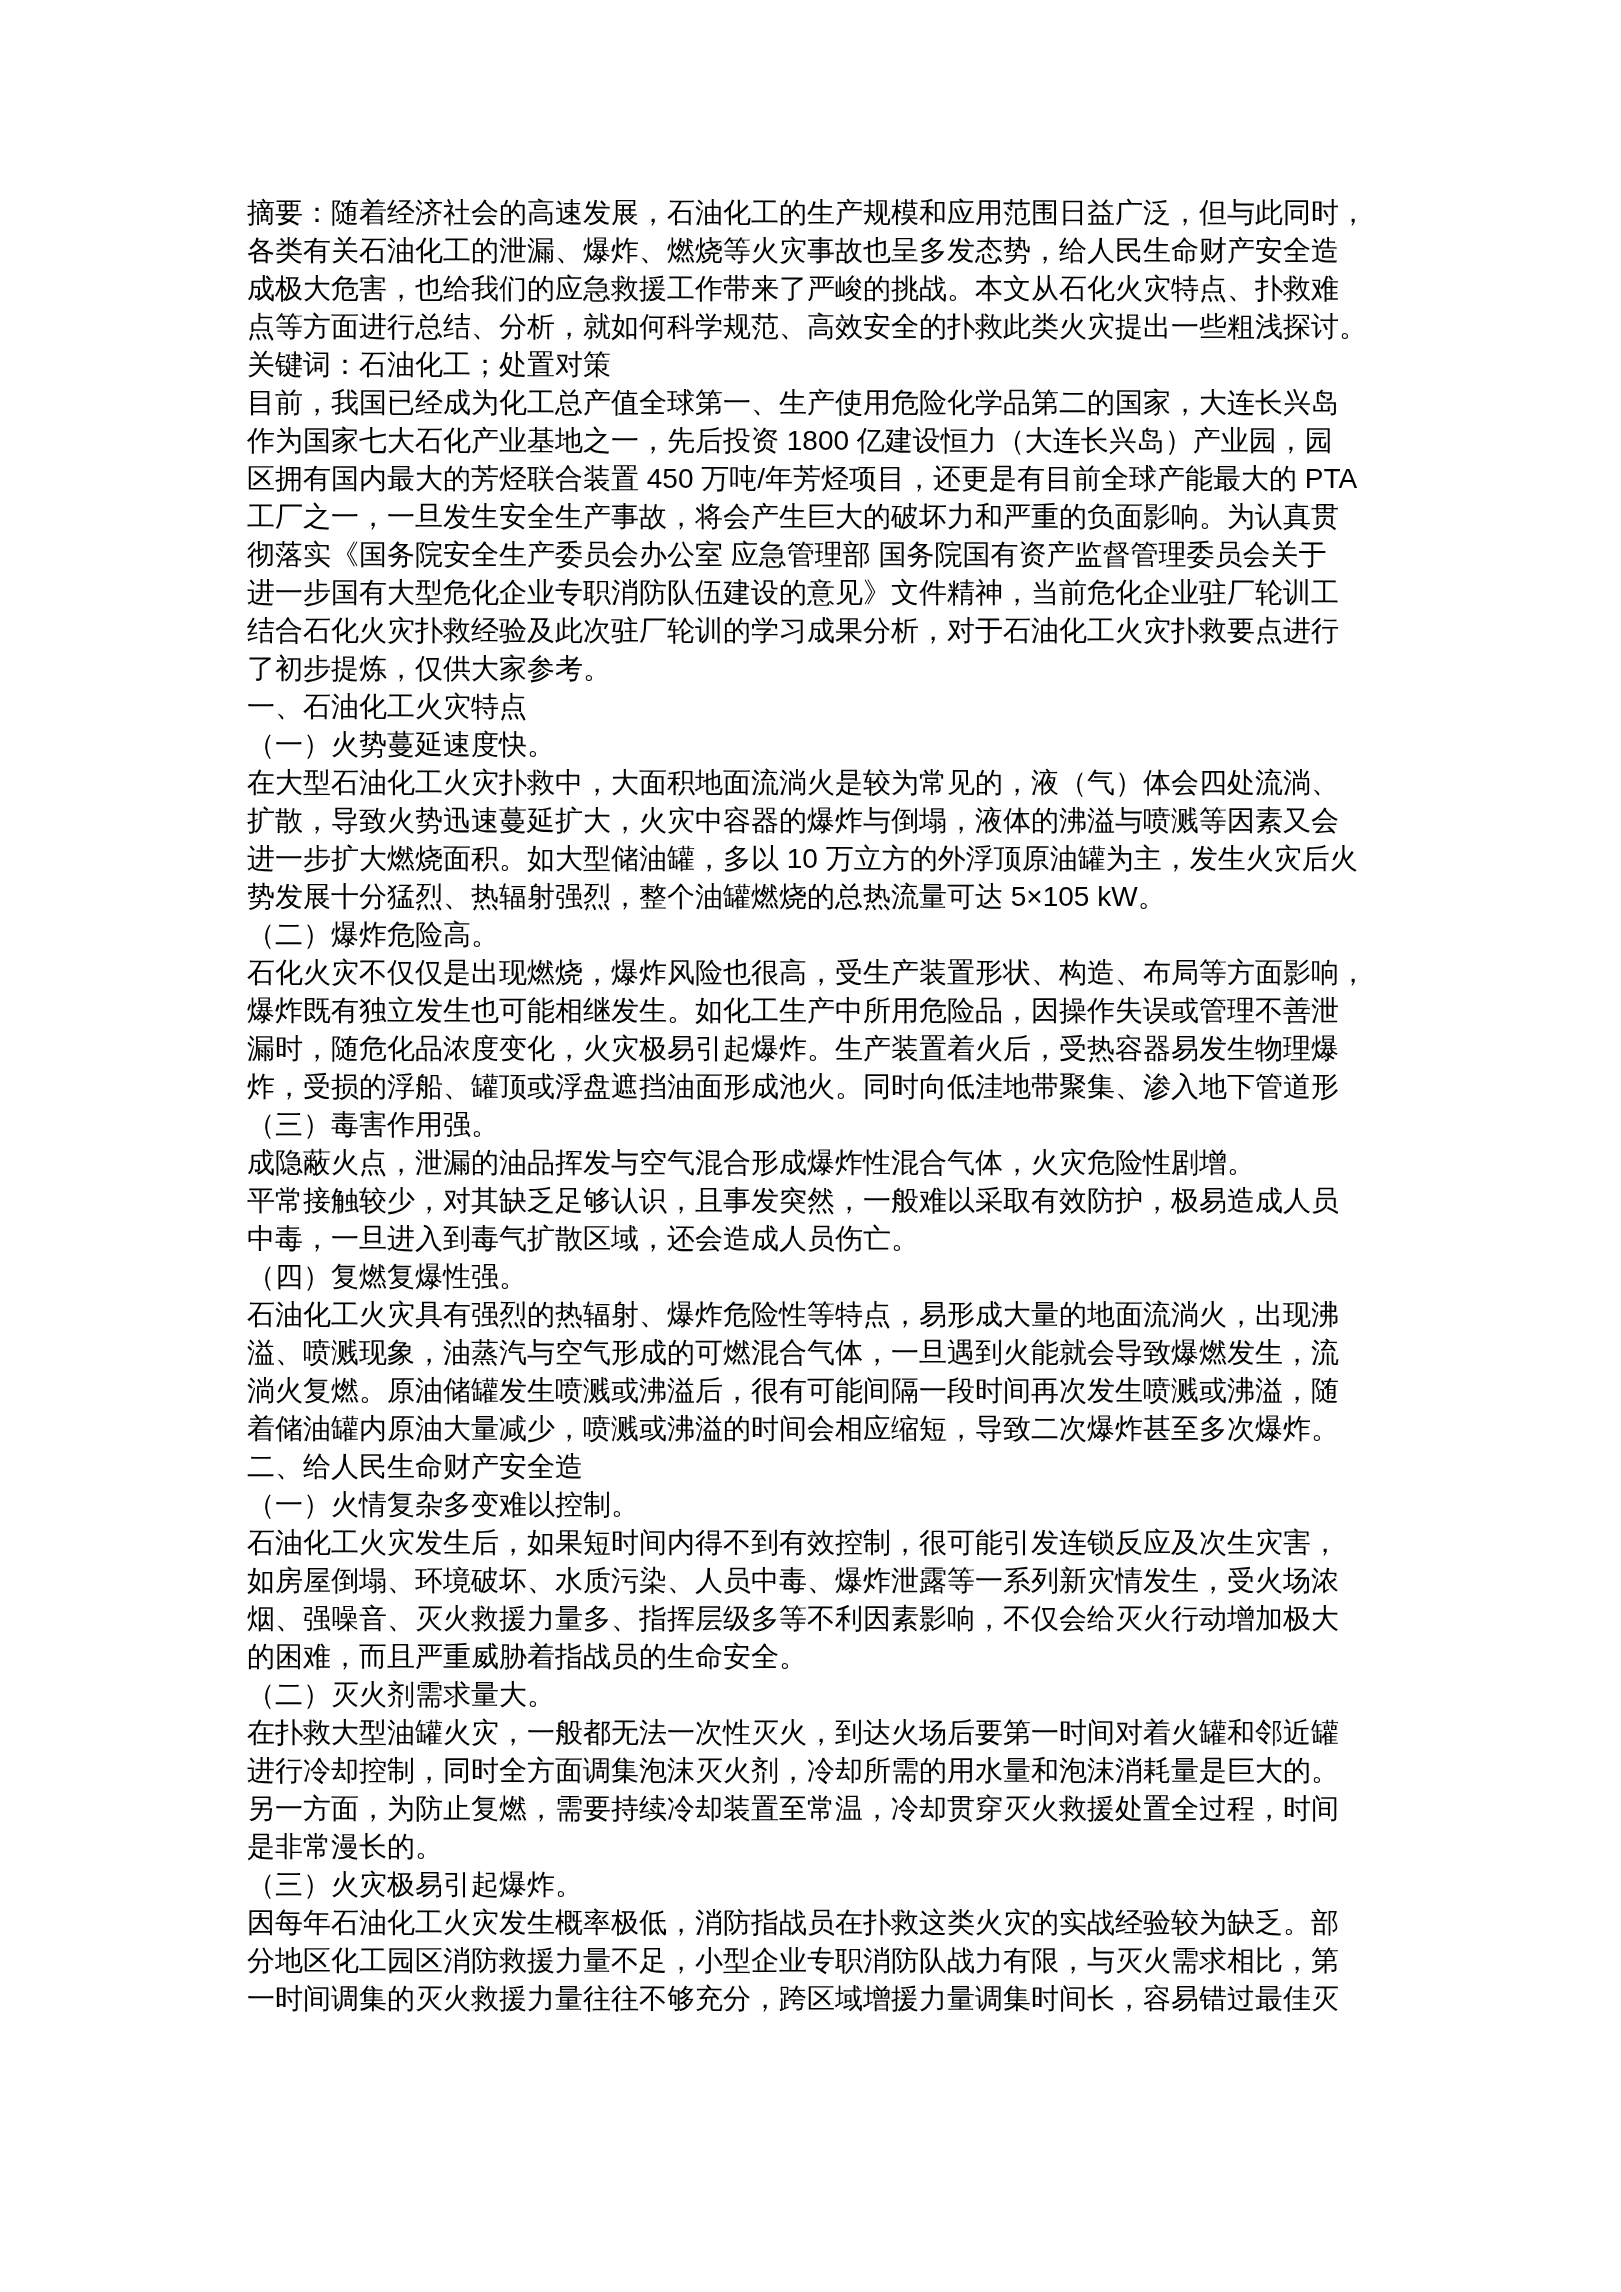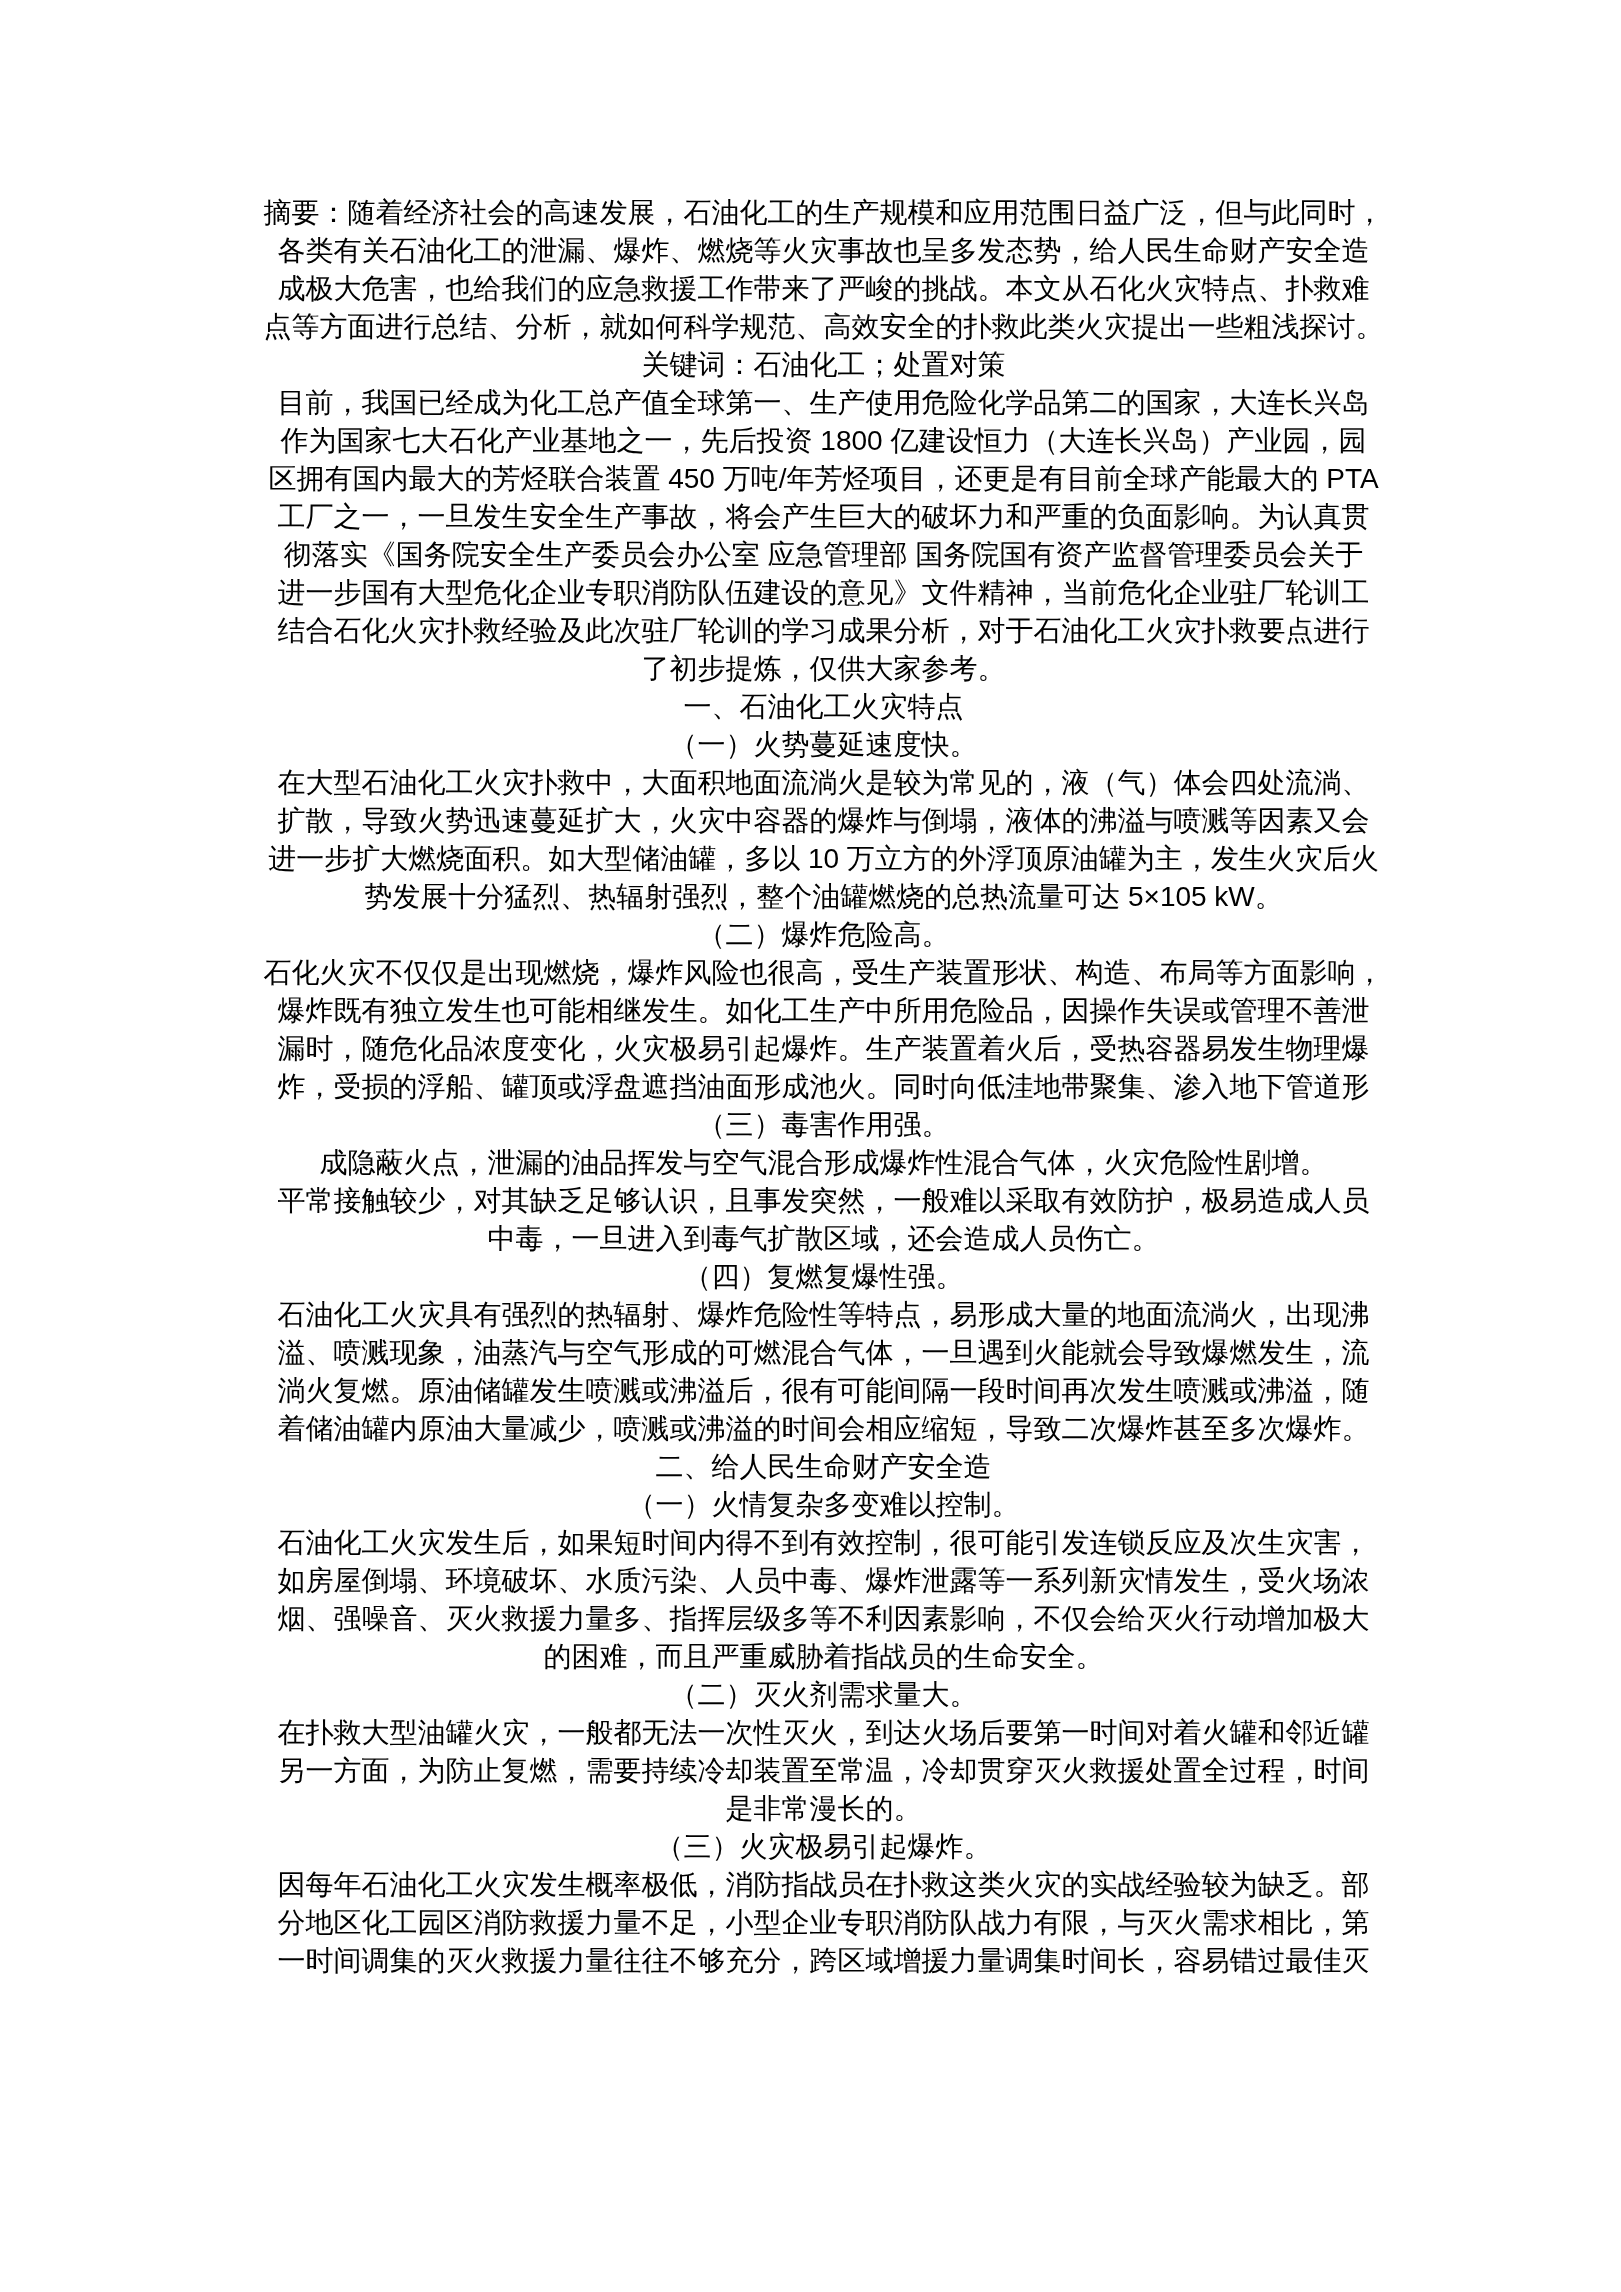--- a/index.html
+++ b/index.html
@@ -9,24 +9,23 @@
   }
   .page {
     position: relative;
     width: 1621px;
     height: 2293px;
     background: #ffffff;
     overflow: hidden;
   }
   .text-block {
     position: absolute;
-    left: 257px;
+    left: 247px;
     top: 194px;
     width: 1133px;
-    text-align: center;
   }
   .line {
     font-family: "Liberation Sans", sans-serif;
     font-size: 28px;
     line-height: 38px;
     height: 38px;
     white-space: nowrap;
     color: #000000;
     font-weight: 400;
   }
@@ -70,20 +69,21 @@
       <div class="line">淌火复燃。原油储罐发生喷溅或沸溢后，很有可能间隔一段时间再次发生喷溅或沸溢，随</div>
       <div class="line">着储油罐内原油大量减少，喷溅或沸溢的时间会相应缩短，导致二次爆炸甚至多次爆炸。</div>
       <div class="line">二、给人民生命财产安全造</div>
       <div class="line">（一）火情复杂多变难以控制。</div>
       <div class="line">石油化工火灾发生后，如果短时间内得不到有效控制，很可能引发连锁反应及次生灾害，</div>
       <div class="line">如房屋倒塌、环境破坏、水质污染、人员中毒、爆炸泄露等一系列新灾情发生，受火场浓</div>
       <div class="line">烟、强噪音、灭火救援力量多、指挥层级多等不利因素影响，不仅会给灭火行动增加极大</div>
       <div class="line">的困难，而且严重威胁着指战员的生命安全。</div>
       <div class="line">（二）灭火剂需求量大。</div>
       <div class="line">在扑救大型油罐火灾，一般都无法一次性灭火，到达火场后要第一时间对着火罐和邻近罐</div>
+      <div class="line">进行冷却控制，同时全方面调集泡沫灭火剂，冷却所需的用水量和泡沫消耗量是巨大的。</div>
       <div class="line">另一方面，为防止复燃，需要持续冷却装置至常温，冷却贯穿灭火救援处置全过程，时间</div>
       <div class="line">是非常漫长的。</div>
       <div class="line">（三）火灾极易引起爆炸。</div>
       <div class="line">因每年石油化工火灾发生概率极低，消防指战员在扑救这类火灾的实战经验较为缺乏。部</div>
       <div class="line">分地区化工园区消防救援力量不足，小型企业专职消防队战力有限，与灭火需求相比，第</div>
       <div class="line">一时间调集的灭火救援力量往往不够充分，跨区域增援力量调集时间长，容易错过最佳灭</div>
     </section>
 </main>
 
 

